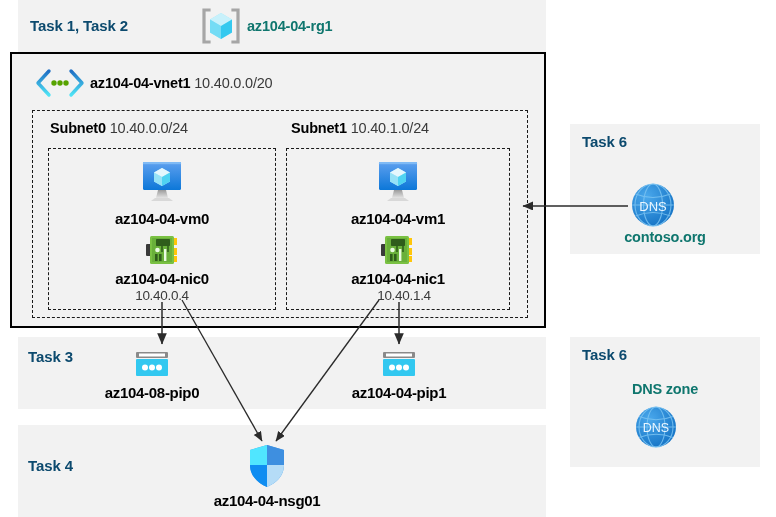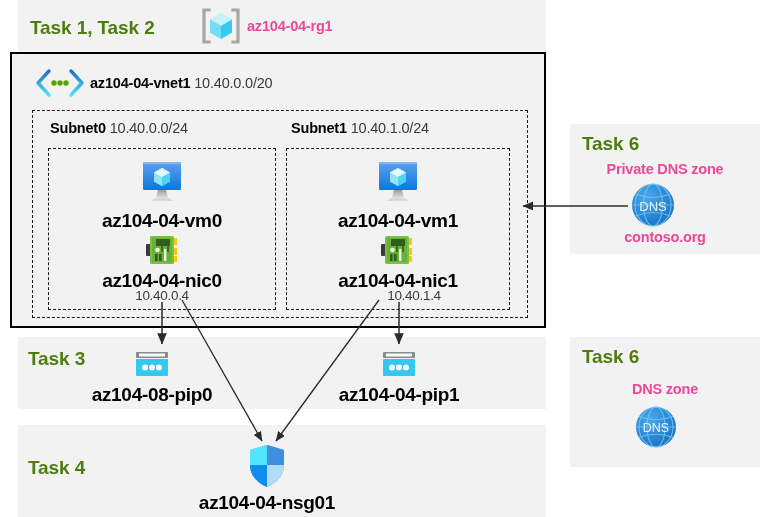--- a/index.html
+++ b/index.html
@@ -30,36 +30,36 @@
     background: #f2f2f2;
     border: 2px solid #000000;
   }
   .dashed {
     border: 1.6px dashed #1a1a1a;
     background: transparent;
   }
 
   
   .task-label {
-    color: #4d7c0f;
+    color: #0c4a6e;
     font-weight: bold;
-    font-size: 19px;
+    font-size: 15px;
     letter-spacing: -0.1px;
     white-space: nowrap;
   }
   .res-name {
     font-weight: bold;
     font-size: 14.5px;
-    color: #ec4899;
+    color: #0f766e;
     white-space: nowrap;
     letter-spacing: -0.2px;
   }
   .node-label {
     font-weight: bold;
-    font-size: 19px;
+    font-size: 15px;
     color: #000000;
     text-align: center;
     white-space: nowrap;
     letter-spacing: -0.3px;
   }
   .node-sub {
     font-weight: normal;
     font-size: 13.5px;
     color: #3a3a3a;
     text-align: center;
@@ -222,21 +222,21 @@
       <circle cx="12.5" cy="18" r="2.3" fill="#eafbe2"></circle>
       <rect x="10" y="22" width="2.6" height="7" fill="#2f5d1b"></rect>
       <rect x="14" y="22" width="2.6" height="7" fill="#2f5d1b"></rect>
       <rect x="19" y="17" width="2.4" height="12" fill="#eafbe2"></rect>
       <path d="M17 14 L17 20" stroke="#2f5d1b" stroke-width="1.6" fill="none"></path>
       <path d="M23 14 L23 20" stroke="#2f5d1b" stroke-width="1.6" fill="none"></path>
     </svg>
   </div>
 
   <div class="abs node-label" style="left:298px; top:270px; width:200px;">az104-04-nic1</div>
-  <div class="abs node-sub" style="left:314px; top:288px; width:200px;">10.40.1.4</div>
+  <div class="abs node-sub" style="left:304px; top:288px; width:200px;">10.40.1.4</div>
 
   <div class="abs panel-gray" style="left:18px; top:337px; width:528px; height:72px;"></div>
 
   <div class="abs task-label" style="left:28px; top:348px;">Task 3</div>
 
   <div class="abs" style="left:134px; top:350px; width:36px; height:30px;">
     <svg width="36" height="30" viewBox="0 0 36 30">
       <rect x="2" y="2" width="32" height="6" rx="1" fill="#8a8a8a"></rect>
       <rect x="5" y="3.5" width="26" height="3" fill="#ffffff"></rect>
       <rect x="2" y="9" width="32" height="17" rx="1" fill="#32c8f0"></rect>
@@ -274,21 +274,20 @@
       <path d="M37 22 L20 22 L20 44 C29 40 37 33 37 22 Z" fill="#b5dcf7"></path>
     </svg>
   </div>
 
   <div class="abs node-label" style="left:167px; top:492px; width:200px;">az104-04-nsg01</div>
 
   <div class="abs panel-gray" style="left:570px; top:124px; width:190px; height:130px;"></div>
 
   <div class="abs task-label" style="left:582px; top:133px;">Task 6</div>
 
-  <div class="abs res-name" style="left:570px; top:161px; width:190px; text-align:center;">Private DNS zone</div>
 
   <div class="abs" style="left:630px; top:182px; width:46px; height:46px;">
     <svg width="46" height="46" viewBox="0 0 46 46">
       <defs>
         <radialGradient id="dnsg1" cx="0.35" cy="0.3" r="0.85">
           <stop offset="0" stop-color="#4aa8ec"></stop>
           <stop offset="1" stop-color="#0f6dc0"></stop>
         </radialGradient>
       </defs>
       <circle cx="23" cy="23" r="21" fill="url(#dnsg1)"></circle>

